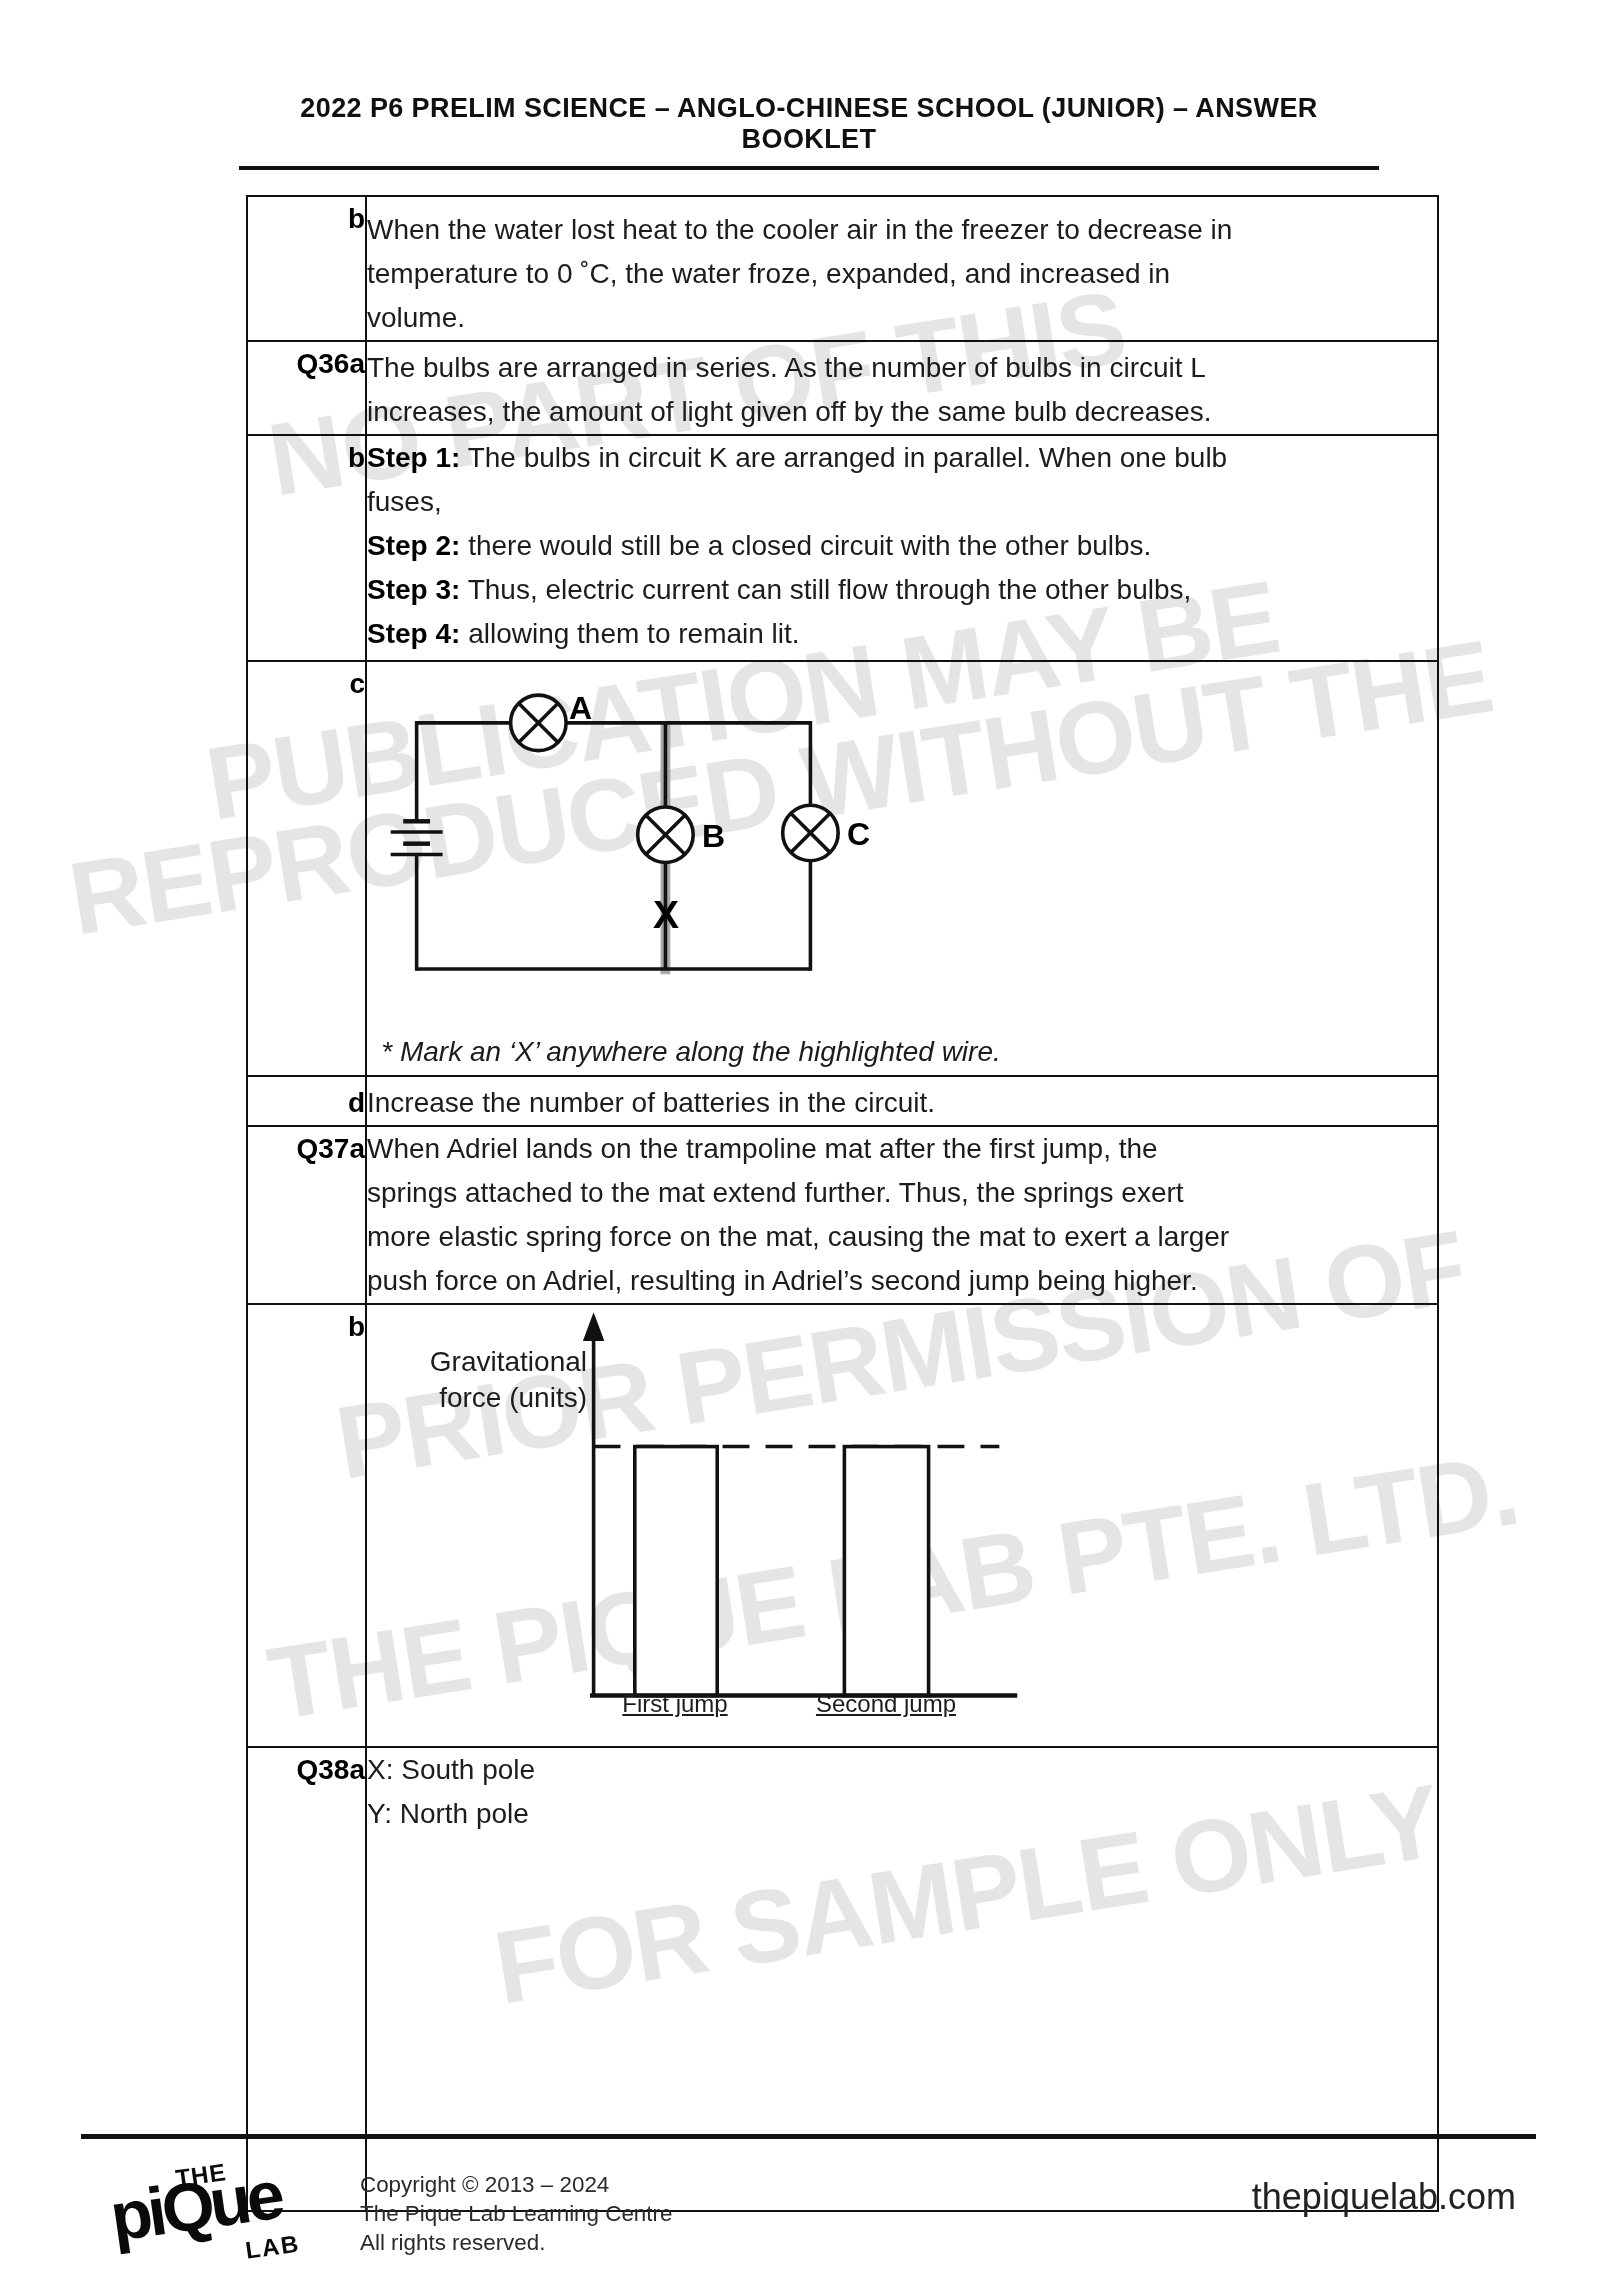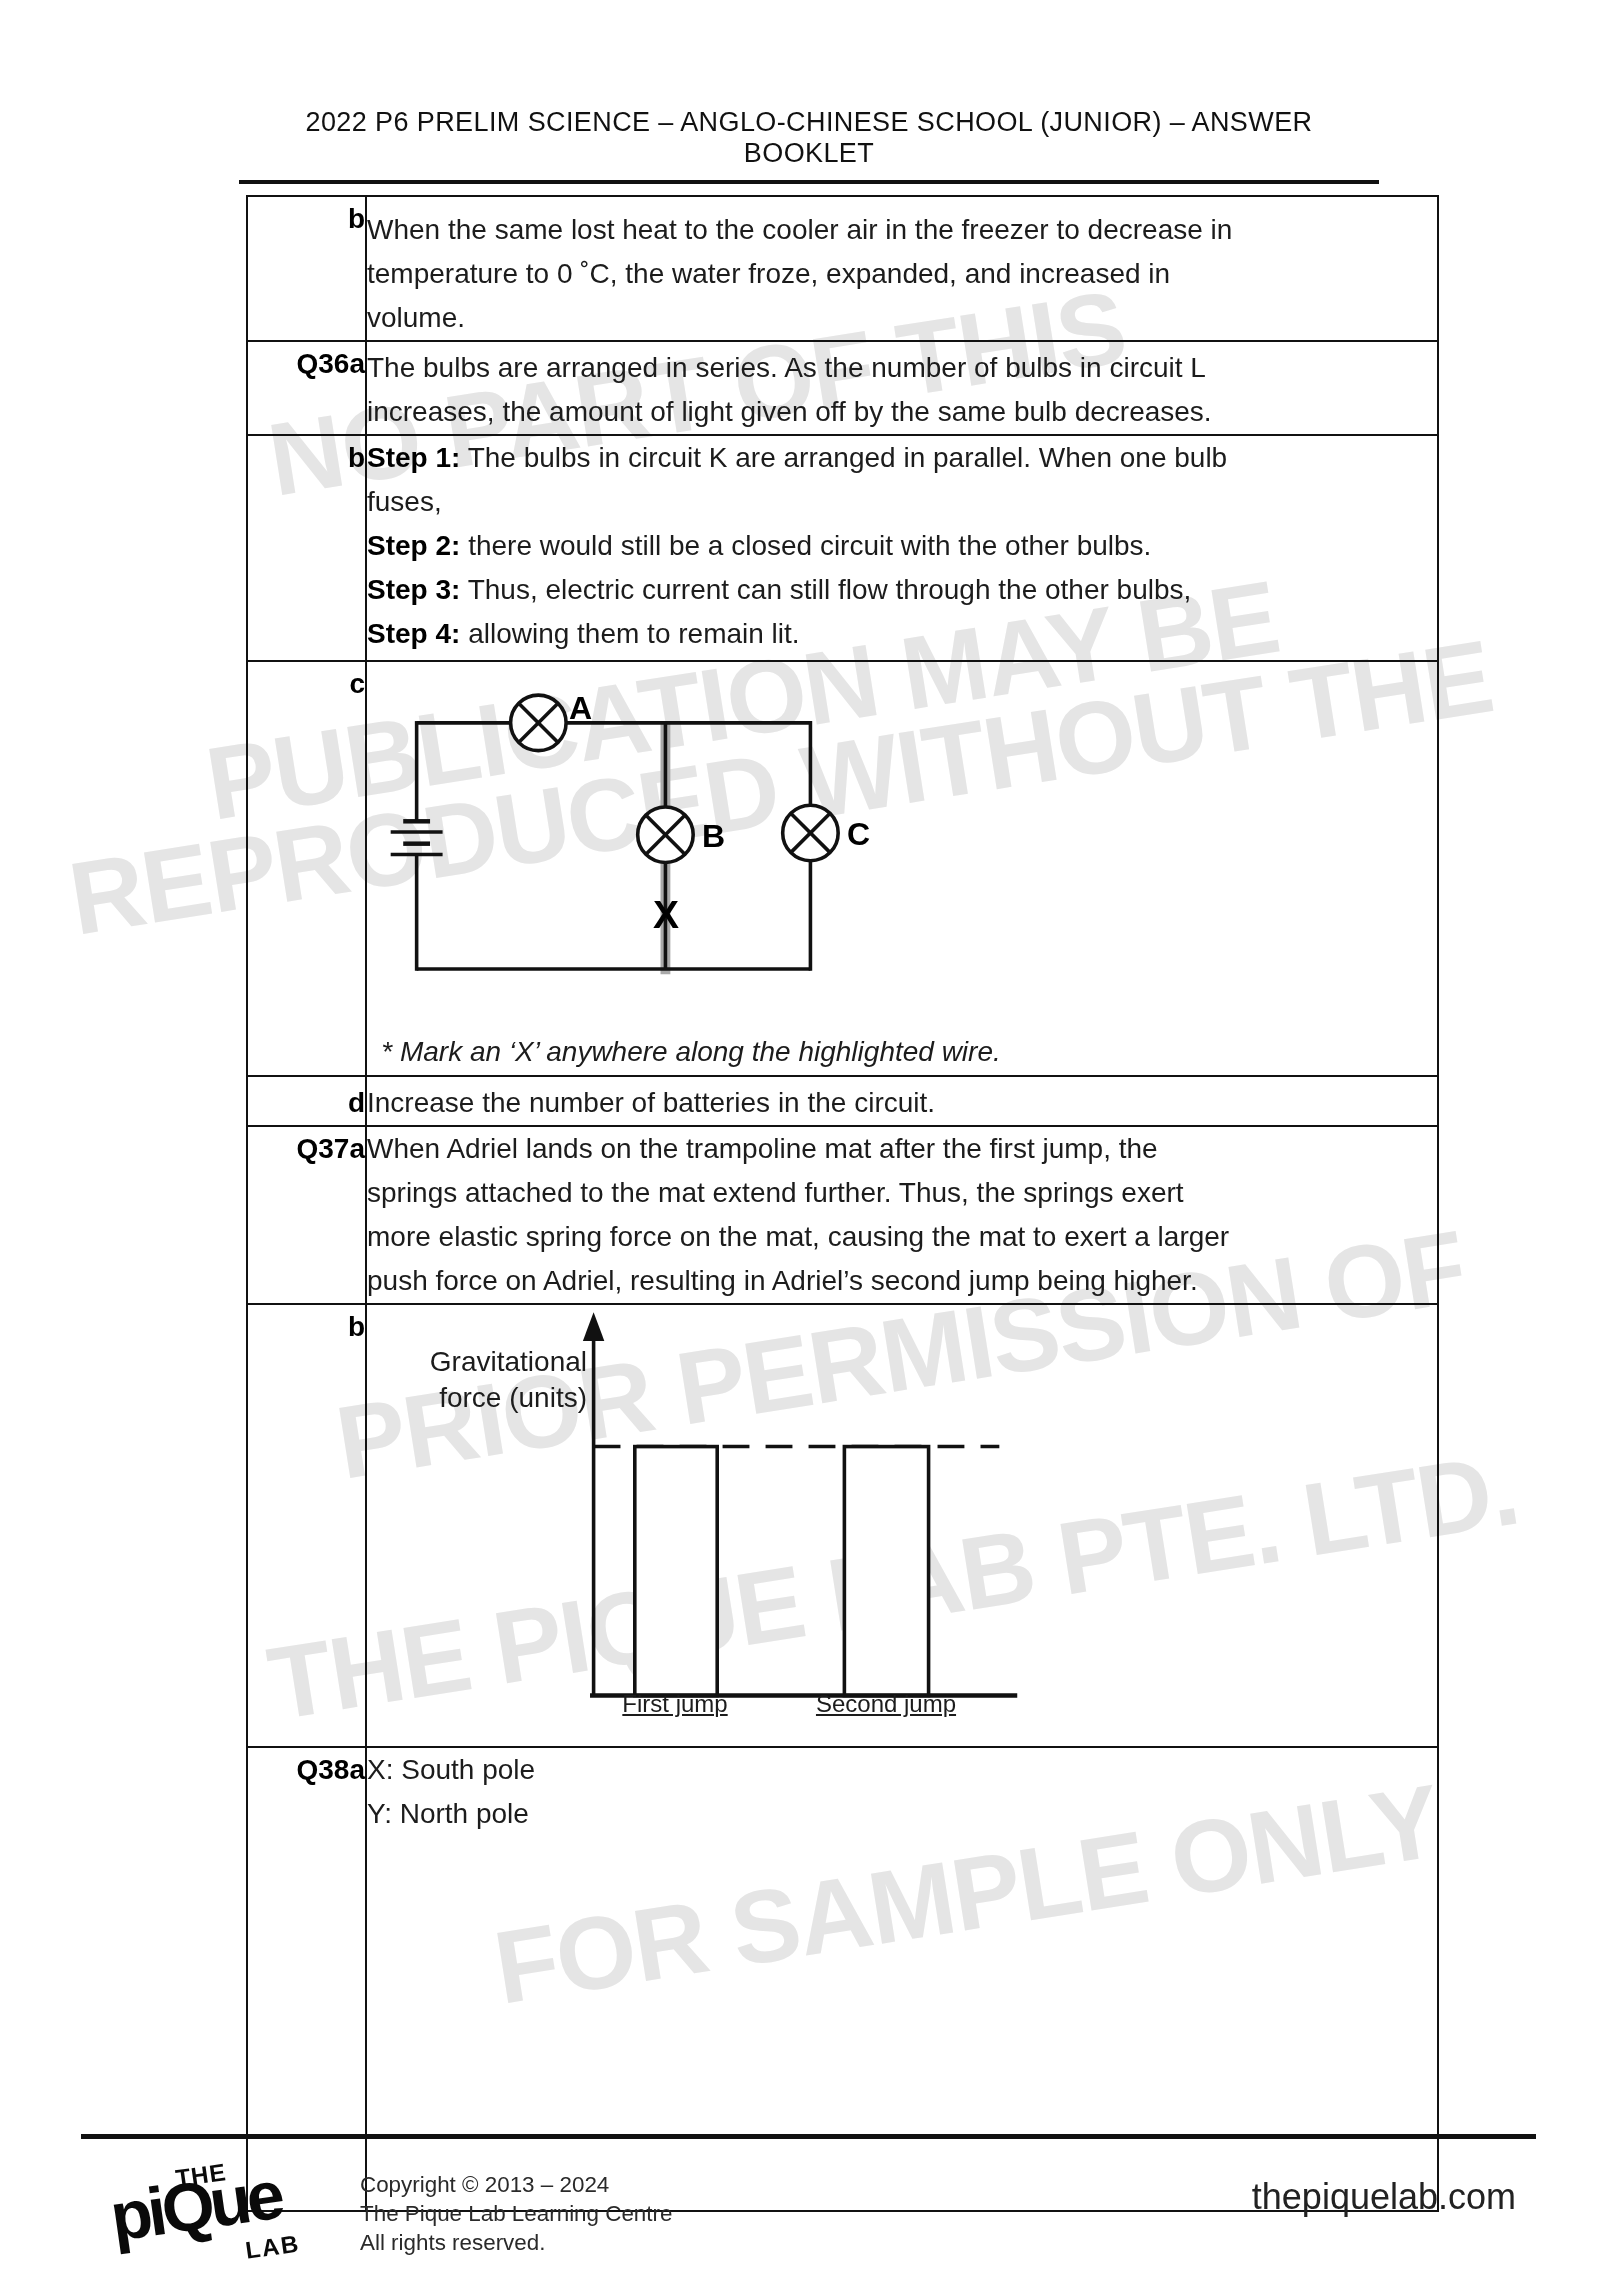--- a/index.html
+++ b/index.html
@@ -8,22 +8,22 @@
     font-family:"Liberation Sans", sans-serif;color:#1c1c1c;
   }
   
   .wm{
     position:absolute;z-index:0;white-space:nowrap;
     font-size:103px;font-weight:700;letter-spacing:-1.8px;color:#e5e5e5;
     transform:rotate(-9deg);transform-origin:left top;line-height:1;
   }
   
   .hdr{
-    position:absolute;left:239px;top:107px;width:1140px;z-index:2;
-    text-align:center;font-weight:400;font-size:27px;letter-spacing:0.4px;color:#111;
+    position:absolute;left:239px;top:93px;width:1140px;z-index:2;
+    text-align:center;font-weight:700;font-size:27px;letter-spacing:0.4px;color:#111;
     padding-bottom:10.7px;border-bottom:4.5px solid #111;
   }
   
   table.ans{
     position:absolute;left:246px;top:195px;width:1193px;z-index:1;
     border-collapse:collapse;table-layout:fixed;background:transparent;
   }
   table.ans td{
     border:2.7px solid #111;vertical-align:top;padding:0;background:transparent;
   }
@@ -71,21 +71,21 @@
   <div class="wm" style="left:488px;top:1918px;">FOR SAMPLE ONLY</div>
 
   <div class="hdr">2022 P6 PRELIM SCIENCE – ANGLO-CHINESE SCHOOL (JUNIOR) – ANSWER BOOKLET</div>
 
   <table class="ans">
 
     <tbody>
         <tr style="height:134px;">
       <td class="lbl">b</td>
       <td class="cnt" style="padding-top:10.7px;">
-        <div class="line">When the same lost heat to the cooler air in the freezer to decrease in</div>
+        <div class="line">When the water lost heat to the cooler air in the freezer to decrease in</div>
         <div class="line">temperature to 0 ˚C, the water froze, expanded, and increased in</div>
         <div class="line">volume.</div>
       </td>
     </tr>
 
     <tr style="height:91px;">
       <td class="lbl">Q36a</td>
       <td class="cnt" style="padding-top:4.5px;">
         <div class="line">The bulbs are arranged in series. As the number of bulbs in circuit L</div>
         <div class="line">increases, the amount of light given off by the same bulb decreases.</div>

